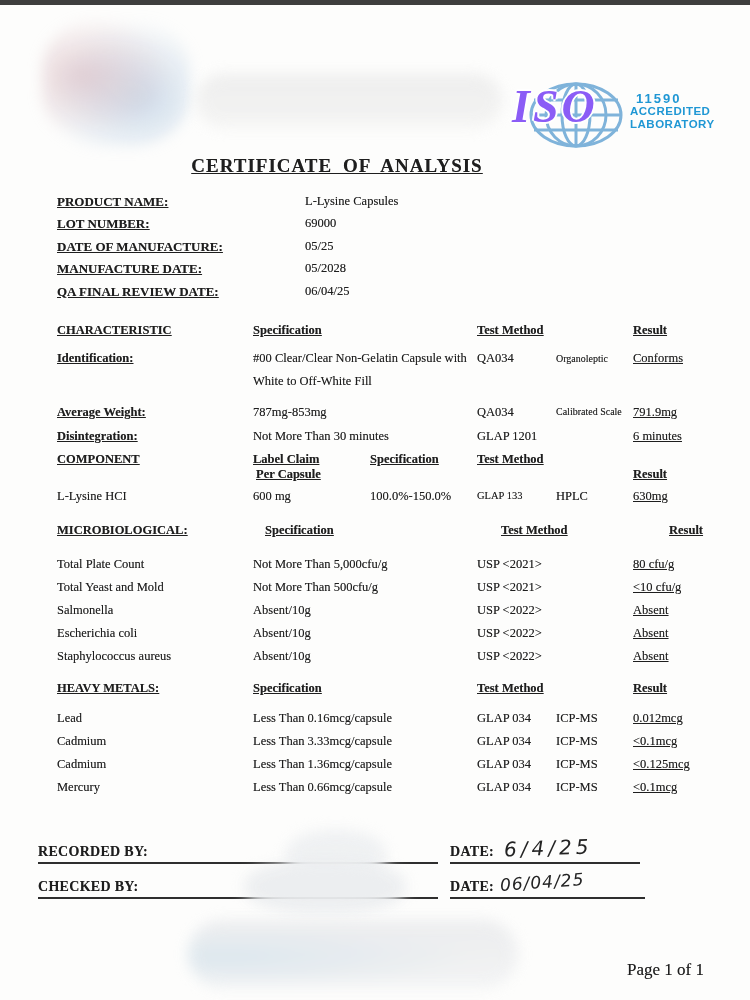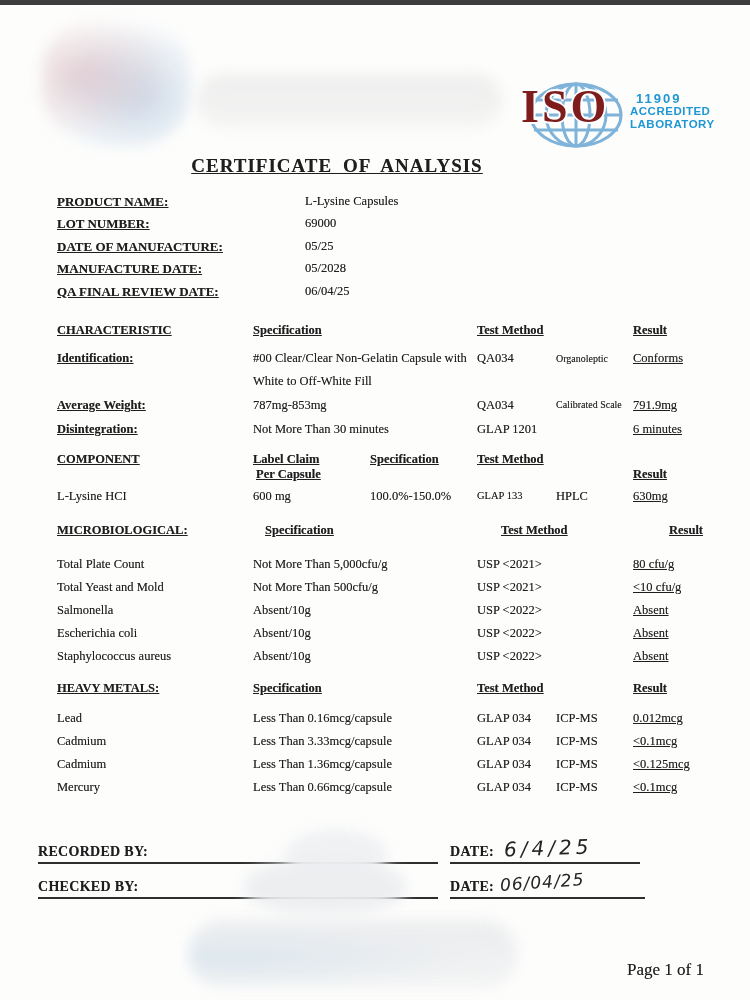--- a/index.html
+++ b/index.html
@@ -17,23 +17,23 @@
                radial-gradient(ellipse at 66% 62%, rgba(186,207,228,.7), rgba(186,207,228,0) 70%);}
   .blob-band{left:196px;top:74px;width:306px;height:54px;border-radius:28px;background:linear-gradient(#ebebeb,#f3f3f2);opacity:.85;}
   .blob-sig1{left:286px;top:830px;width:100px;height:50px;border-radius:45%;background:#eef0f2;opacity:.92;}
   .blob-sig2{left:244px;top:860px;width:162px;height:54px;border-radius:45%;background:#eceef0;opacity:.95;}
   .blob-bottom{left:188px;top:920px;width:330px;height:68px;border-radius:40px;opacity:.85;
     background:radial-gradient(ellipse at 12% 55%, rgba(212,226,235,.85), rgba(212,226,235,0) 60%),
                linear-gradient(#e9eaec,#f1f2f3);}
   
   .iso{position:absolute;left:508px;top:80px;width:185px;height:70px;}
   .iso-globe{position:absolute;left:20px;top:2px;}
-  .iso-word{position:absolute;left:13px;top:4px;font-weight:bold;font-size:46px;line-height:46px;
-    color:#7f1d1d;letter-spacing:3px;
-    -webkit-text-stroke:0;text-shadow:-2px 0 0 #fff,2px 0 0 #fff,0 2px 0 #fff,0 -2px 0 #fff;}
+  .iso-word{position:absolute;left:4px;top:4px;font-weight:bold;font-size:46px;line-height:46px;
+    color:#8b5cf6;letter-spacing:3px;
+    -webkit-text-stroke:0;text-shadow:-2px 0 0 #fff,2px 0 0 #fff,0 2px 0 #fff,0 -2px 0 #fff;font-style:italic;}
   .iso-right{position:absolute;left:122px;top:12px;font-family:"Liberation Sans",sans-serif;
     font-weight:bold;color:#1f97d4;line-height:13px;text-shadow:none;}
   .iso-right .n{font-size:13px;letter-spacing:2px;padding-left:6px;}
   .iso-right .t{font-size:11.5px;letter-spacing:.5px;}
   
   .title{position:absolute;left:0;top:155px;width:674px;text-align:center;
     font-size:19px;font-weight:bold;text-decoration:underline;letter-spacing:1px;word-spacing:5px;}
   
   .info{position:absolute;left:57px;top:194px;}
   .info-row{display:flex;height:22.4px;align-items:flex-start;}
@@ -75,21 +75,21 @@
       <ellipse cx="48" cy="33" rx="30" ry="31"></ellipse>
       <ellipse cx="48" cy="33" rx="14" ry="31"></ellipse>
       <line x1="48" y1="2" x2="48" y2="64"></line>
       <line x1="6" y1="18" x2="90" y2="18"></line>
       <line x1="3" y1="33" x2="93" y2="33"></line>
       <line x1="6" y1="48" x2="90" y2="48"></line>
     </g>
   </svg>
   <div class="iso-word">ISO</div>
   <div class="iso-right">
-    <div class="n">11909</div>
+    <div class="n">11590</div>
     <div class="t">ACCREDITED</div>
     <div class="t">LABORATORY</div>
   </div>
 </div>
 
 <div class="title">CERTIFICATE OF ANALYSIS</div>
 
 <div class="info">
   <div class="info-row">
     <span class="info-label">PRODUCT NAME:</span>
@@ -124,21 +124,21 @@
   <div class="grid5 lh23">
     <div class="rowlabel-b">Identification:</div>
     <div>
       <div>#00 Clear/Clear Non-Gelatin Capsule with</div>
       <div>White to Off-White Fill</div>
     </div>
     <div>QA034</div>
     <div class="sub">Organoleptic</div>
     <div class="res">Conforms</div>
   </div>
-  <div class="grid5 r22" style="margin-top:1px;">
+  <div class="grid5 r22" style="margin-top:8px;">
     <div class="rowlabel-b">Average Weight:</div>
     <div>787mg-853mg</div>
     <div>QA034</div>
     <div class="sub">Calibrated Scale</div>
     <div class="res">791.9mg</div>
   </div>
   <div class="grid5 r22" style="margin-top:2px;">
     <div class="rowlabel-b">Disintegration:</div>
     <div>Not More Than 30 minutes</div>
     <div>GLAP 1201</div>

